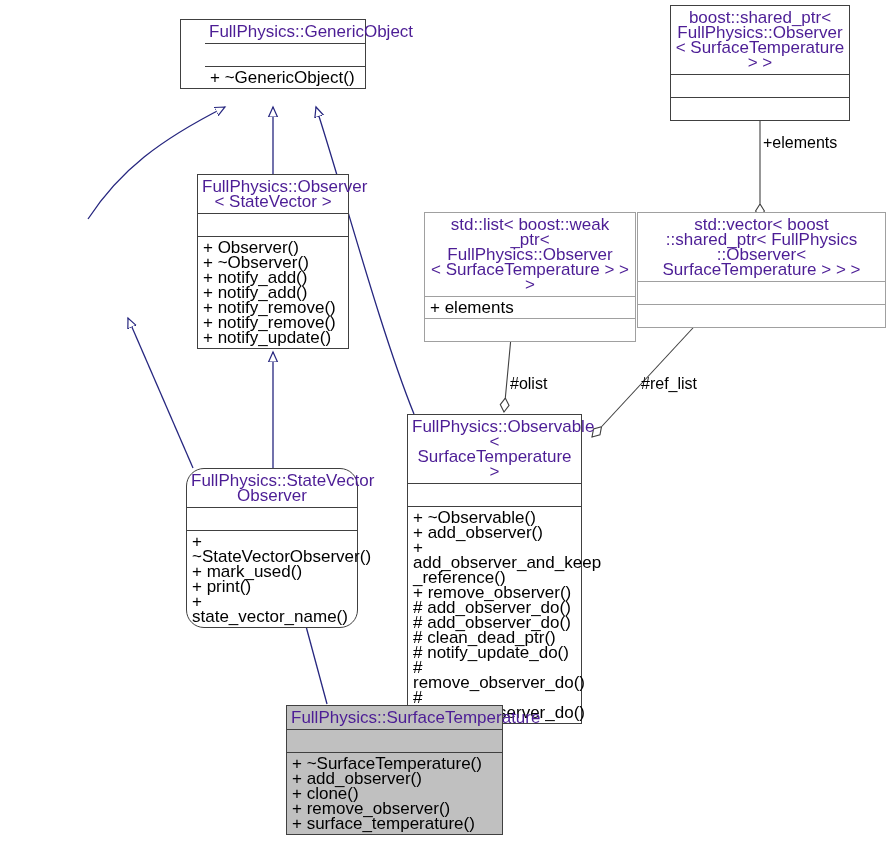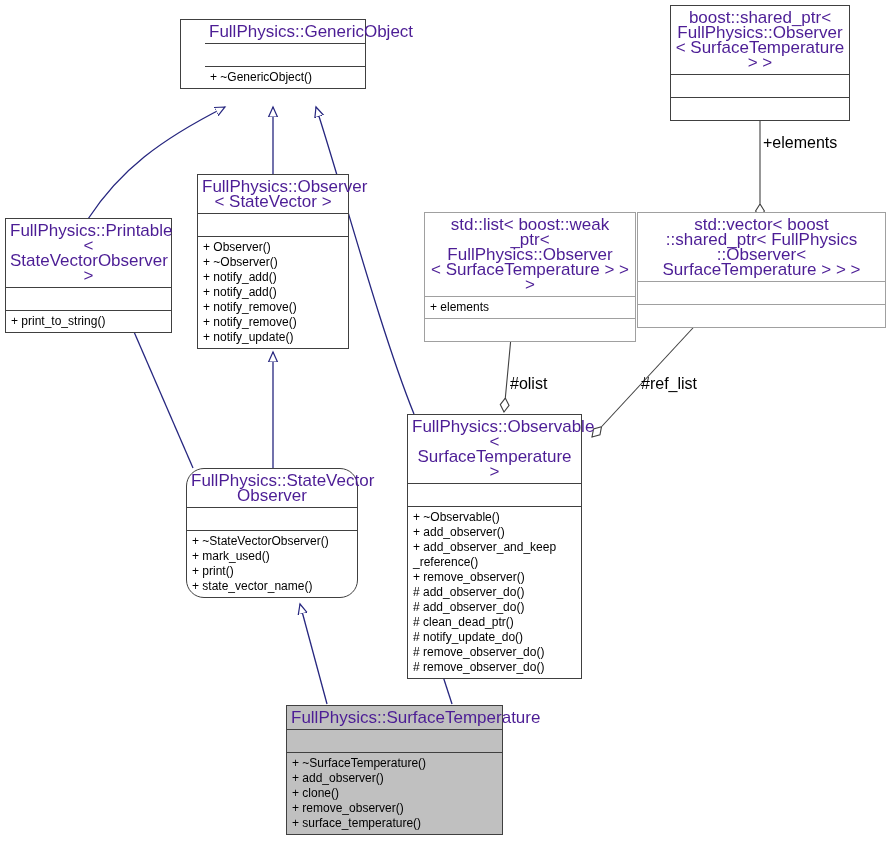--- a/index.html
+++ b/index.html
@@ -48,21 +48,21 @@
     border-top: 1px solid #404040;
     height: 0;
     font-size: 0;
     line-height: 0;
   }
   .node.light .sep {
     border-top: 1px solid #a0a0a0;
   }
   .node .attrs,
   .node .ops {
-    font-size: 12px;
+    font-size: 17px;
     color: #000000;
     line-height: 15px;
     padding: 3px 5px 3px 5px;
     white-space: pre-line;
     text-align: left;
   }
   .node .attrs.empty {
     min-height: 16px;
   }
   .edge-label {
@@ -110,28 +110,20 @@
   </svg>
 
   <div class="node" style="left:180px; top:19px; width:186px;padding-left:24px;">
     <div class="title">FullPhysics::GenericObject</div>
     <div class="sep"></div>
     <div class="attrs empty"></div>
     <div class="sep"></div>
     <div class="ops">+ ~GenericObject()</div>
   </div>
 
-  <div class="node" style="left:5px; top:218px; width:167px;">
-    <div class="title">FullPhysics::Printable
-&lt; StateVectorObserver &gt;</div>
-    <div class="sep"></div>
-    <div class="attrs empty"></div>
-    <div class="sep"></div>
-    <div class="ops">+ print_to_string()</div>
-  </div>
 
   <div class="node" style="left:197px; top:174px; width:152px;">
     <div class="title">FullPhysics::Observer
 &lt; StateVector &gt;</div>
     <div class="sep"></div>
     <div class="attrs empty"></div>
     <div class="sep"></div>
     <div class="ops">+ Observer()
 + ~Observer()
 + notify_add()

